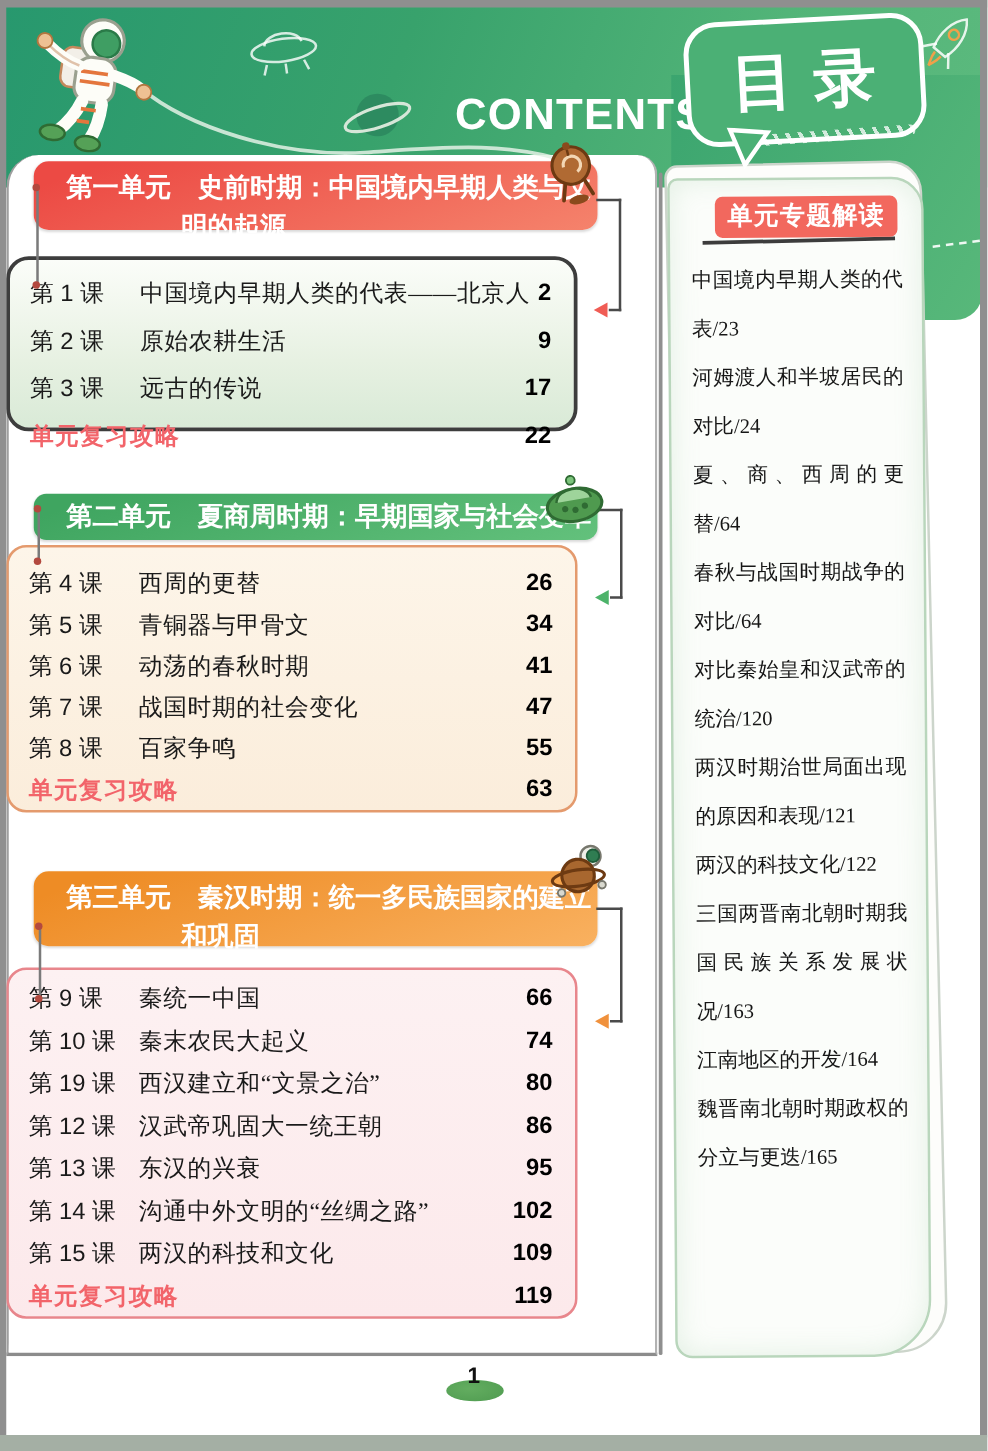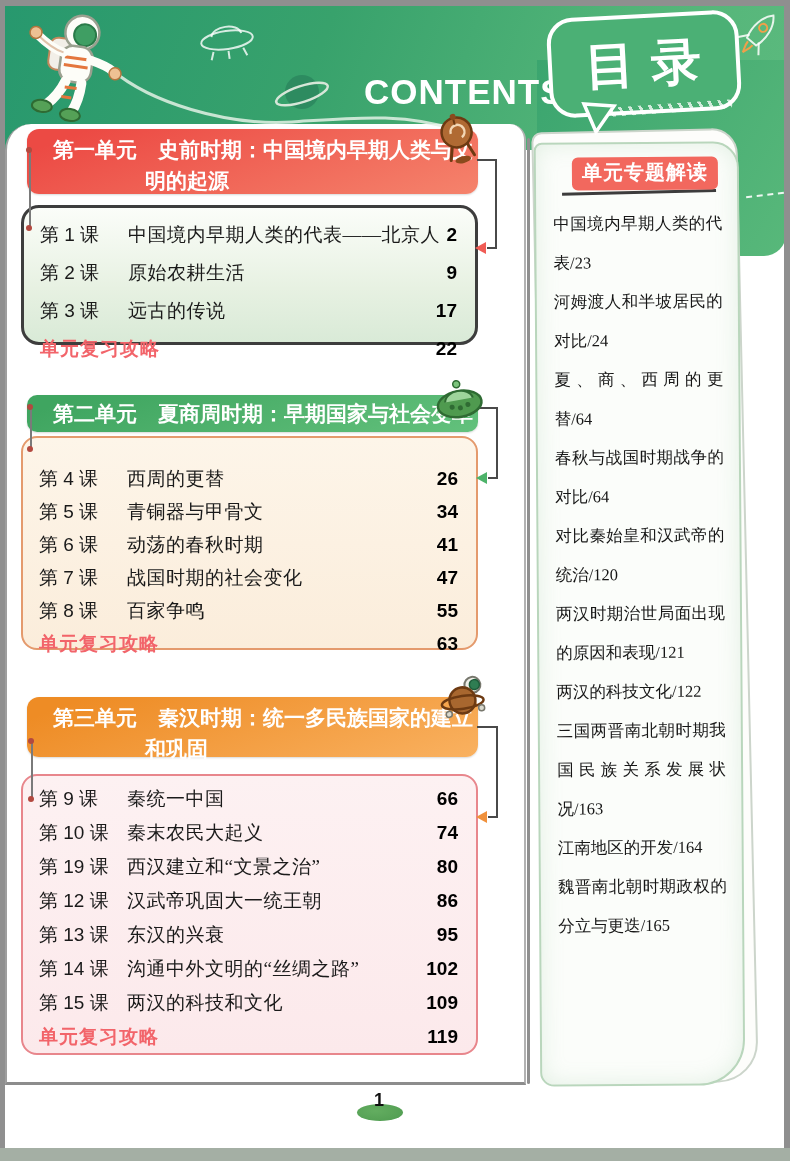--- a/index.html
+++ b/index.html
@@ -38,31 +38,31 @@
     border-left:2px solid #9e9e9e;border-right:2px solid #b2b2b2;border-bottom:3px solid #8c8c8c;
     border-radius:26px 16px 0 0;}
   .mid-line{position:absolute;left:527px;top:138px;width:3px;height:946px;background:#8f8f8f;
     border-radius:2px;z-index:1;}
 
   
   .banner{position:absolute;left:27px;width:451px;z-index:2;color:#fff;font-weight:bold;
     font-size:21px;border-radius:12px;box-shadow:0 1px 2px rgba(0,0,0,.15);}
   .banner .l1{padding:7px 0 0 26px;white-space:nowrap;}
   .banner .l2{padding:3px 0 14px 118px;}
-  .banner.red{top:129px;height:65px;background:linear-gradient(160deg,#ec4a44 10%,#f5836c 100%);}
+  .banner.red{top:129px;height:55px;background:linear-gradient(160deg,#ec4a44 10%,#f5836c 100%);}
   .banner.green{top:395px;height:37px;background:linear-gradient(160deg,#3fa560 10%,#63c17c 100%);border-radius:10px;}
   .banner.green .l1{padding-top:0;line-height:37px;}
   .banner.orange{top:697px;height:60px;background:linear-gradient(160deg,#ee8c25 10%,#f9b160 100%);}
 
   
-  .lesson-box{position:absolute;left:21px;width:457px;z-index:2;box-sizing:border-box;}
+  .lesson-box{position:absolute;left:5px;width:457px;z-index:2;box-sizing:border-box;}
   .box1{top:205px;height:140px;border:3px solid #3d3d3d;border-radius:18px;
     background:linear-gradient(180deg,#fbfdf9 0%,#e7f1e2 60%,#d9ead7 100%);padding:8px 18px 4px 16px;}
   .box2{top:436px;height:214px;border:2.5px solid #e49a6d;border-radius:16px;
-    background:linear-gradient(180deg,#fdf5e9 0%,#fbeddb 100%);padding:24px 18px 4px 16px;}
+    background:linear-gradient(180deg,#fdf5e9 0%,#fbeddb 100%);padding:12px 18px 4px 16px;}
   .box3{top:774px;height:281px;border:2.5px solid #e8868c;border-radius:16px;
     background:linear-gradient(180deg,#fdf1f2 0%,#fce9eb 100%);padding:6px 18px 4px 16px;}
   .row{display:flex;align-items:center;font-size:19px;color:#1a1a1a;}
   .box1 .row{height:38px;} .box2 .row{height:33px;} .box3 .row{height:34px;}
   .row .no{width:88px;flex-shrink:0;}
   .row .t{flex:1;letter-spacing:.5px;font-family:Liberation Serif, serif;}
   .row .p{font-weight:bold;color:#000;}
   .row.review{font-weight:bold;}
   .row.review .lbl{flex:1;color:#f2646a;letter-spacing:1px;}
 

